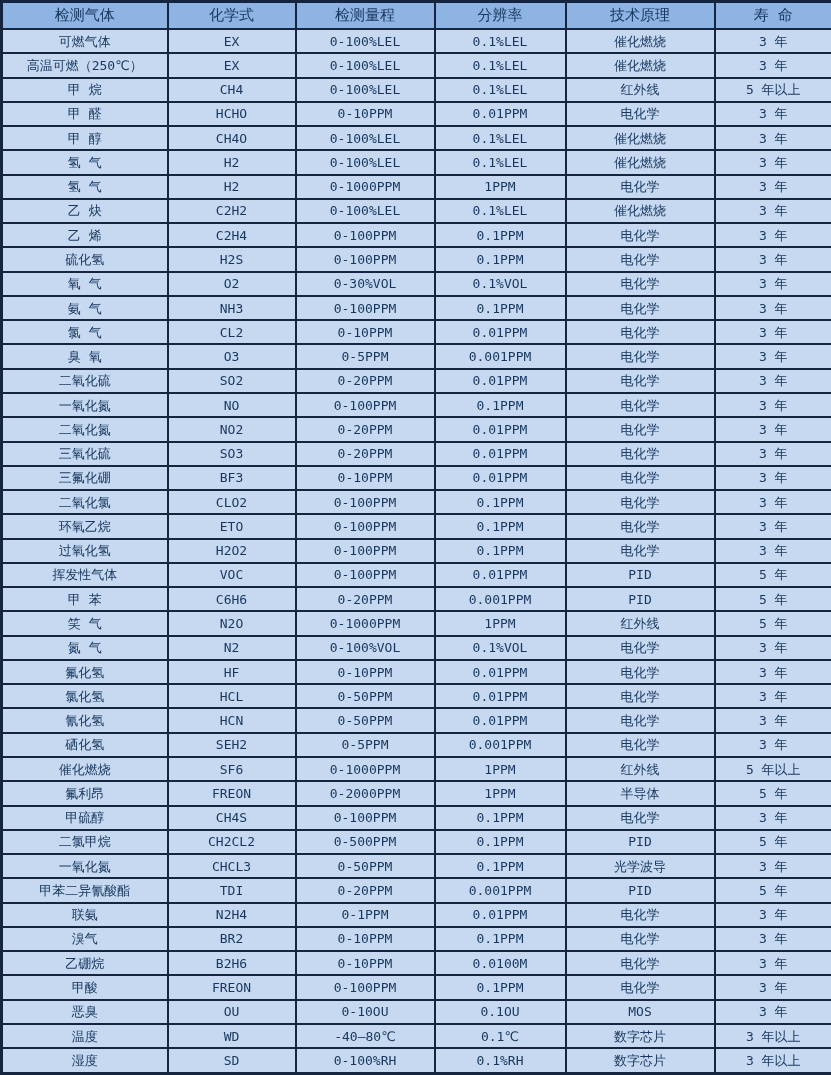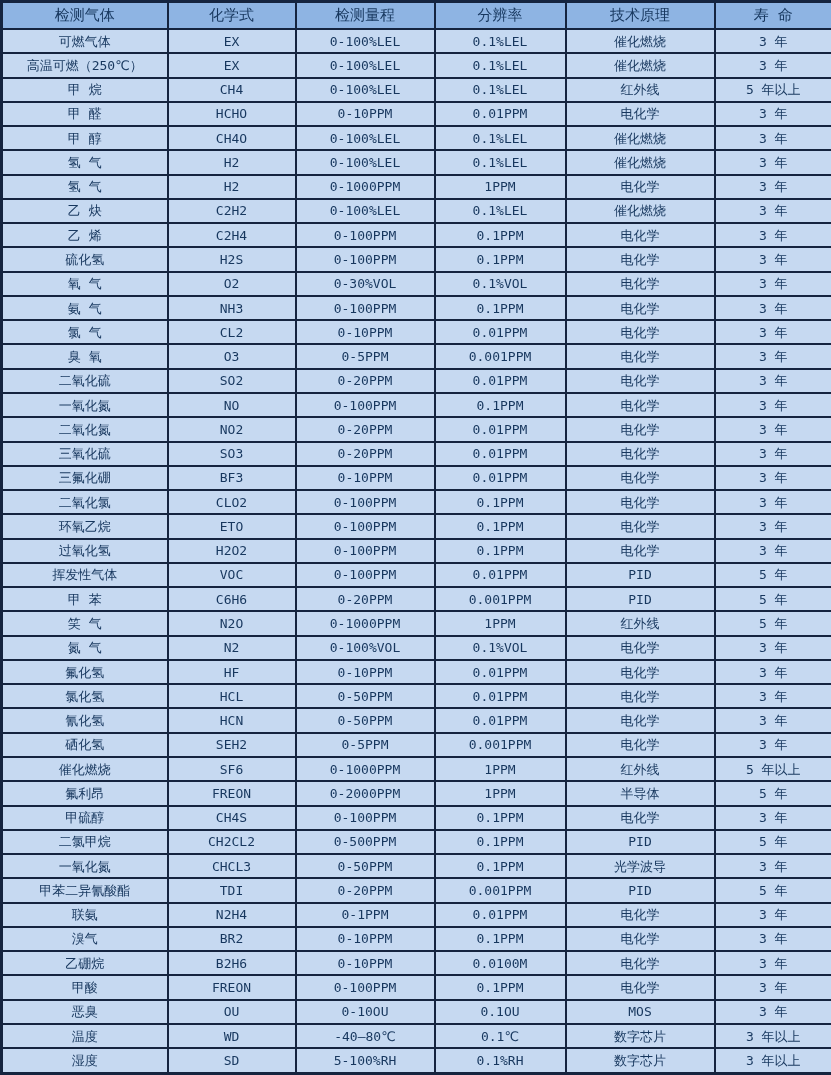--- a/index.html
+++ b/index.html
@@ -395,19 +395,19 @@
         <td>温度</td>
         <td>WD</td>
         <td>-40—80℃</td>
         <td>0.1℃</td>
         <td>数字芯片</td>
         <td>3 年以上</td>
       </tr>
       <tr>
         <td>湿度</td>
         <td>SD</td>
-        <td>5-100%RH</td>
+        <td>0-100%RH</td>
         <td>0.1%RH</td>
         <td>数字芯片</td>
         <td>3 年以上</td>
       </tr>
     </tbody>
 </table>
 
 </body></html>

